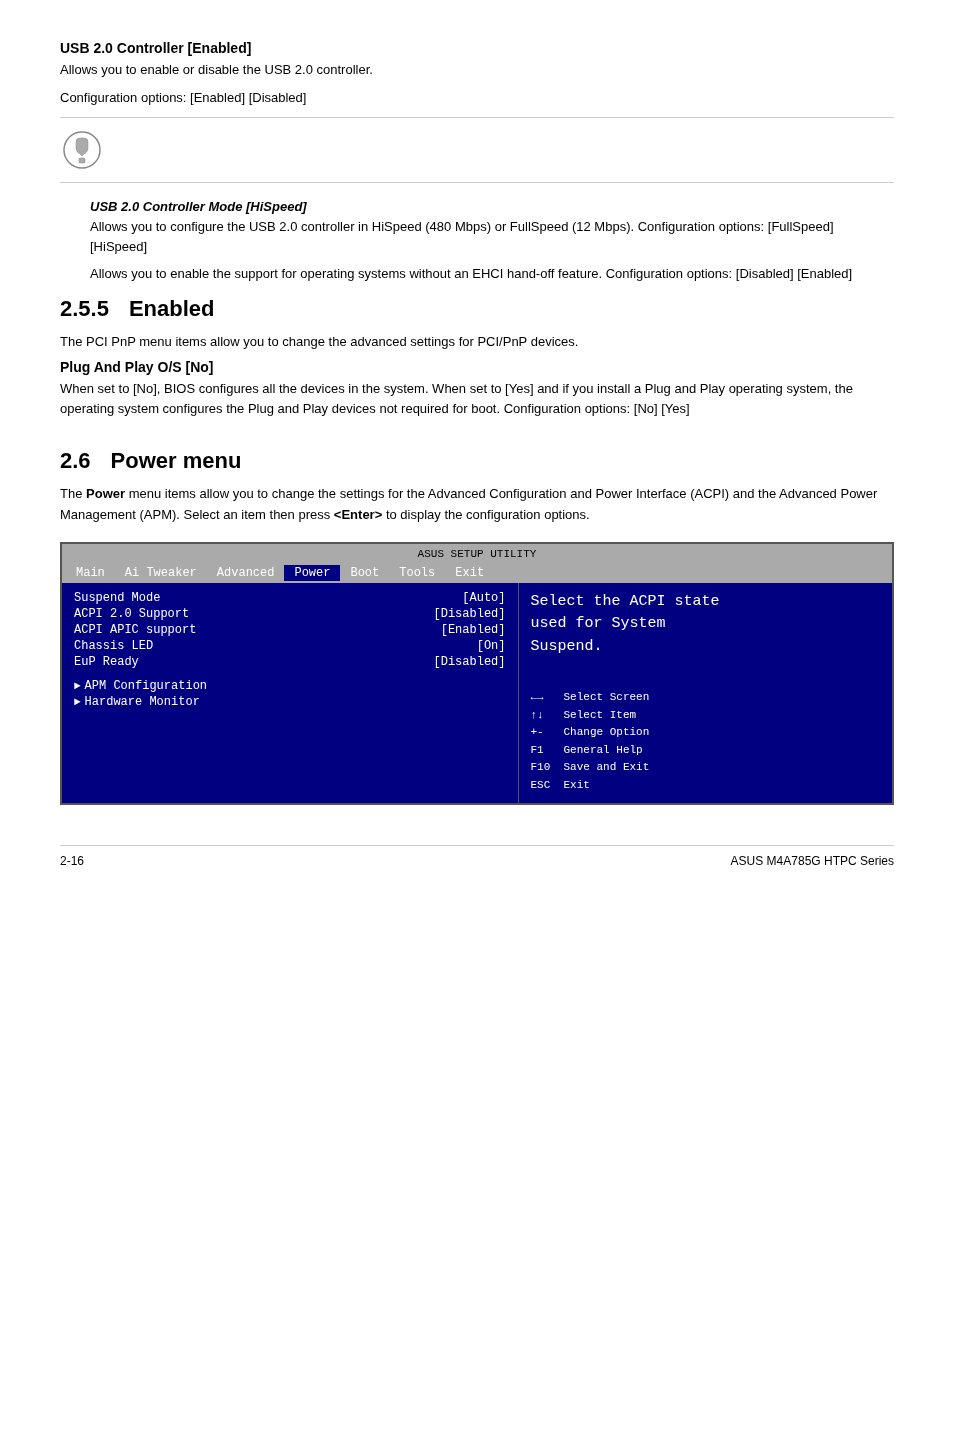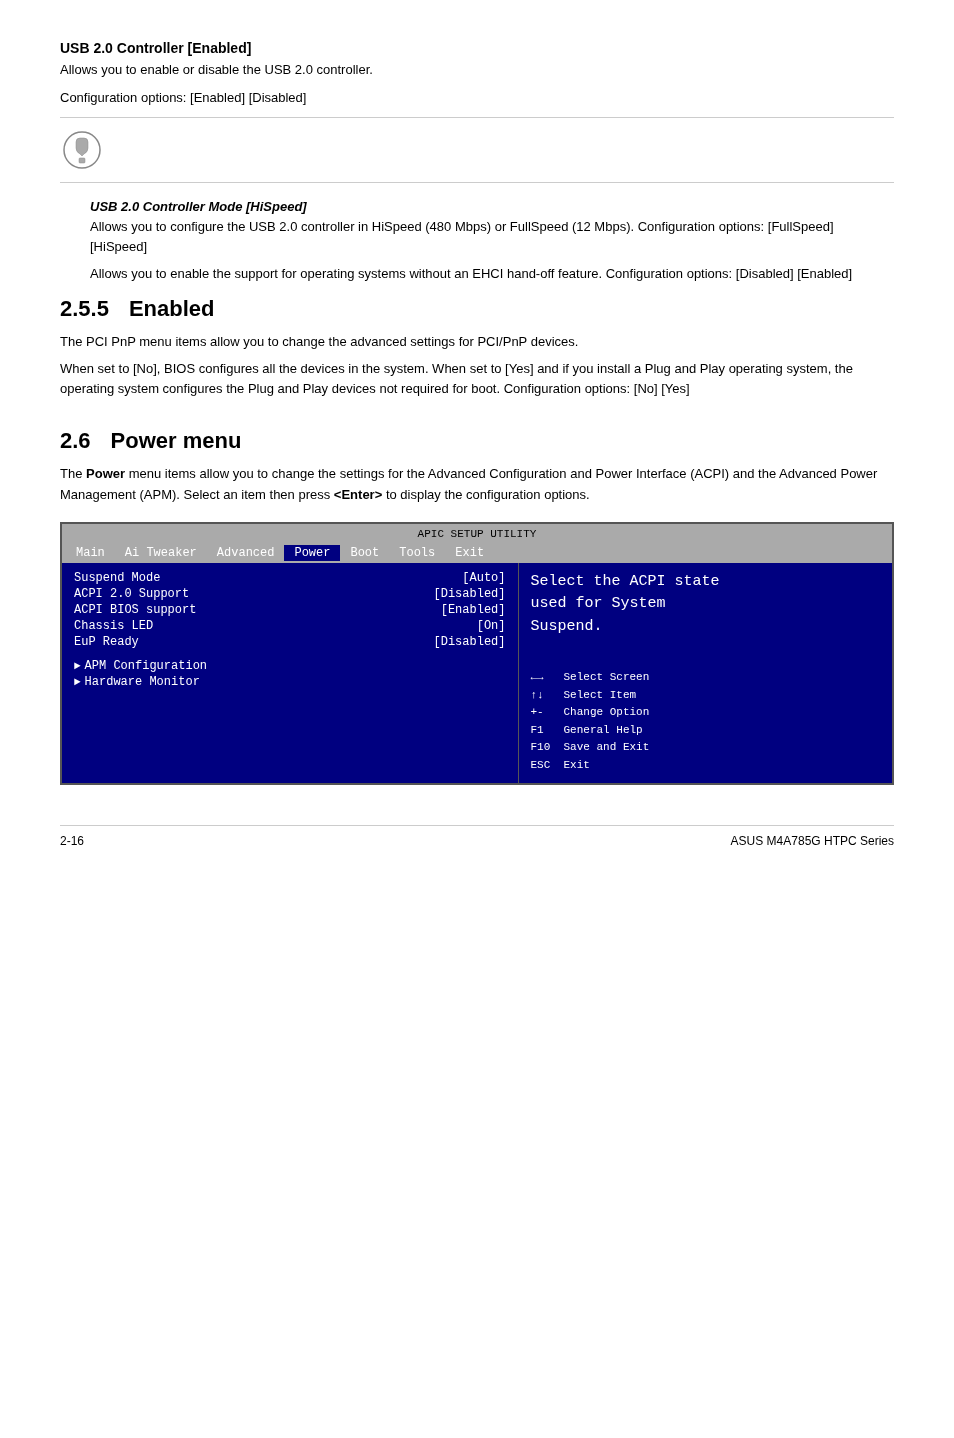--- a/index.html
+++ b/index.html
@@ -228,38 +228,39 @@
 </div>
 
 <div class="section-255">
   <div class="chapter-header">
     <span class="chapter-number">2.5.5</span>
     <span class="chapter-title">Enabled</span>
   </div>
   <div class="body-text">The PCI PnP menu items allow you to change the advanced settings for PCI/PnP devices.</div>
 
   <div>
+    <div class="section-heading">Plug And Play O/S [No]</div>
     <div class="body-text">When set to [No], BIOS configures all the devices in the system. When set to [Yes] and if you install a Plug and Play operating system, the operating system configures the Plug and Play devices not required for boot. Configuration options: [No] [Yes]</div>
   </div>
 </div>
 
 <div class="section-26">
   <div class="chapter-header">
     <span class="chapter-number">2.6</span>
     <span class="chapter-title">Power menu</span>
   </div>
 
   <div class="power-menu-intro body-text">
     The <strong>Power</strong> menu items allow you to change the settings for the Advanced Configuration and Power Interface (ACPI) and the Advanced Power Management (APM). Select an item then press <strong>&lt;Enter&gt;</strong> to display the configuration options.
   </div>
 
   <div class="bios-screen">
 
     <div class="bios-menubar">
-      <div style="flex:1; text-align:center; font-size:11px; font-family:'Courier New',monospace; padding-top:1px;">APIC SETUP UTILITY</div>
+      <div style="flex:1; text-align:center; font-size:11px; font-family:'Courier New',monospace; padding-top:1px;">ASUS SETUP UTILITY</div>
     </div>
     <div style="background:#aaaaaa; display:flex; padding:2px 4px;">
       <div class="bios-menu-item">Main</div>
       <div class="bios-menu-item">Ai Tweaker</div>
       <div class="bios-menu-item">Advanced</div>
       <div class="bios-menu-item active">Power</div>
       <div class="bios-menu-item">Boot</div>
       <div class="bios-menu-item">Tools</div>
       <div class="bios-menu-item">Exit</div>
     </div>
@@ -269,21 +270,21 @@
       <div class="bios-left">
         <div class="bios-item-row">
           <span class="bios-item-label">Suspend Mode</span>
           <span class="bios-item-value">[Auto]</span>
         </div>
         <div class="bios-item-row">
           <span class="bios-item-label">ACPI 2.0 Support</span>
           <span class="bios-item-value">[Disabled]</span>
         </div>
         <div class="bios-item-row">
-          <span class="bios-item-label">ACPI BIOS support</span>
+          <span class="bios-item-label">ACPI APIC support</span>
           <span class="bios-item-value">[Enabled]</span>
         </div>
         <div class="bios-item-row">
           <span class="bios-item-label">Chassis LED</span>
           <span class="bios-item-value">[On]</span>
         </div>
         <div class="bios-item-row">
           <span class="bios-item-label">EuP Ready</span>
           <span class="bios-item-value">[Disabled]</span>
         </div>

